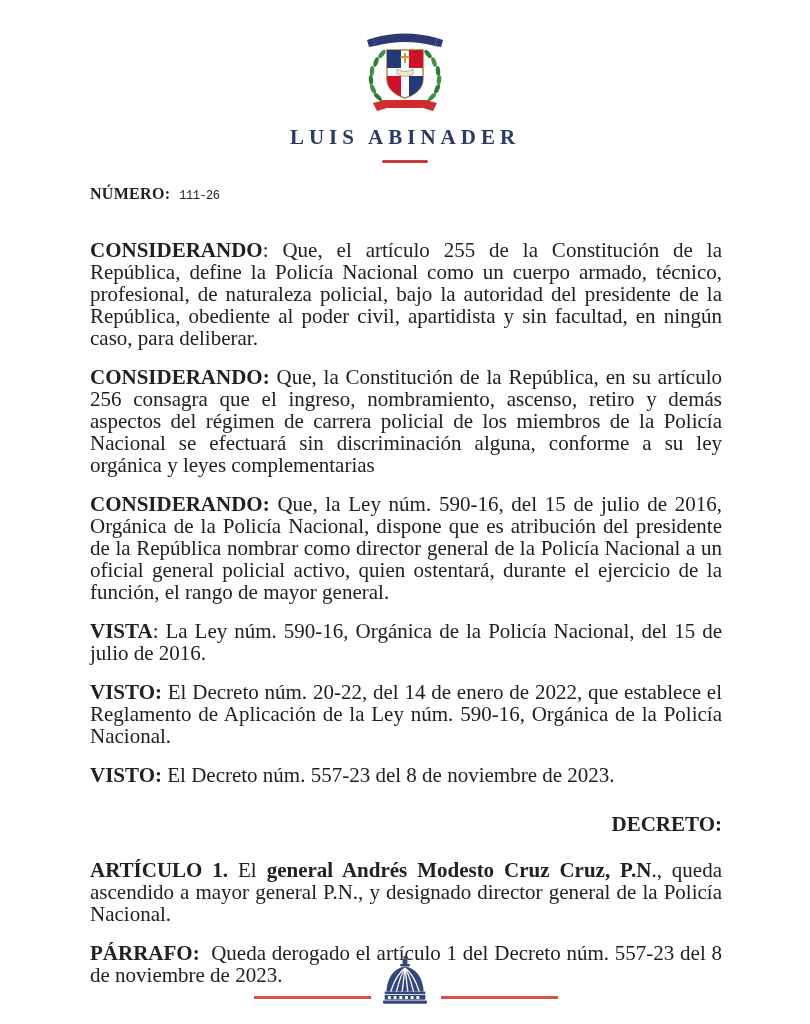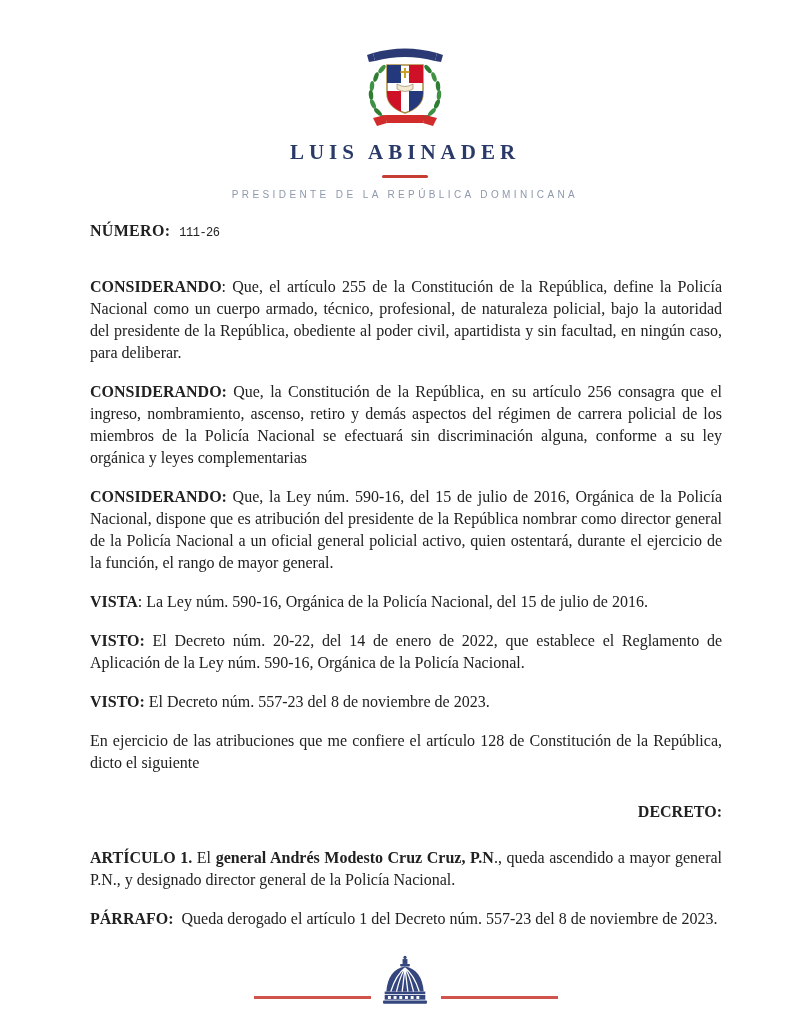--- a/index.html
+++ b/index.html
@@ -7,21 +7,21 @@
   .page{
     position:relative;
     width:810px;height:1024px;
     margin:0 auto;
     background:#ffffff;
     font-family:"Liberation Serif",serif;
     color:#212121;
     overflow:hidden;
   }
   
-  .header{text-align:center;padding-top:41px;}
+  .header{text-align:center;padding-top:26px;}
   .coat{width:106px;height:92px;display:block;margin:0 auto;}
   .president-name{
     margin-top:7px;
     font-size:21px;
     font-weight:bold;
     letter-spacing:5px;
     color:#2a3a68;
   }
   .red-divider{
     width:46px;height:3px;border-radius:2px;
@@ -43,21 +43,21 @@
   .number-label{font-weight:bold;letter-spacing:0.3px;margin-top:24px;}
   .number-value{
     font-family:"Liberation Mono",monospace;
     font-size:12px;
     margin-left:9px;
     letter-spacing:-0.5px;
   }
   
   .doc{
     margin:36px 88px 0 90px;
-    font-size:16px;
+    font-size:21px;
     line-height:22px;
     text-align:justify;
   }
   .doc p{margin:0 0 17px 0;}
   .doc p.center{
     text-align:right;
     margin:27px 0 24px 0;
   }
   .doc b{font-weight:bold;}
   
@@ -129,35 +129,33 @@
         <rect x="56" y="50" width="14" height="24" fill="#24387c"></rect>
       </g>
 
       <rect x="51" y="27" width="2" height="10" fill="#c9a227"></rect>
       <rect x="47.5" y="30" width="9" height="2" fill="#c9a227"></rect>
       <path d="M44,43 Q52,48 60,43 L60,48 Q52,53 44,48 Z" fill="#f3ead2" stroke="#8a7a50" stroke-width="0.6"></path>
     </svg>
 
     <div class="president-name">LUIS ABINADER</div>
     <div class="red-divider"></div>
-    <div class="president-subtitle">PRESIDENTE DE LA REPÚBLICA DOMINICANA</div>
   </div>
 
   <div class="number-line">
     <span class="number-label">NÚMERO:</span><span class="number-value">111-26</span>
   </div>
 
   <div class="doc" id="doc-body">
       <p><b>CONSIDERANDO</b><span>: Que, el artículo 255 de la Constitución de la República, define la Policía Nacional como un cuerpo armado, técnico, profesional, de naturaleza policial, bajo la autoridad del presidente de la República, obediente al poder civil, apartidista y sin facultad, en ningún caso, para deliberar.</span></p>
       <p><b>CONSIDERANDO:</b><span> Que, la Constitución de la República, en su artículo 256 consagra que el ingreso, nombramiento, ascenso, retiro y demás aspectos del régimen de carrera policial de los miembros de la Policía Nacional se efectuará sin discriminación alguna, conforme a su ley orgánica y leyes complementarias</span></p>
       <p><b>CONSIDERANDO:</b><span> Que, la Ley núm. 590-16, del 15 de julio de 2016, Orgánica de la Policía Nacional, dispone que es atribución del presidente de la República nombrar como director general de la Policía Nacional a un oficial general policial activo, quien ostentará, durante el ejercicio de la función, el rango de mayor general.</span></p>
       <p><b>VISTA</b><span>: La Ley núm. 590-16, Orgánica de la Policía Nacional, del 15 de julio de 2016.</span></p>
       <p><b>VISTO:</b><span> El Decreto núm. 20-22, del 14 de enero de 2022, que establece el Reglamento de Aplicación de la Ley núm. 590-16, Orgánica de la Policía Nacional.</span></p>
       <p><b>VISTO:</b><span> El Decreto núm. 557-23 del 8 de noviembre de 2023.</span></p>
-      <p><span>En ejercicio de las atribuciones que me confiere el artículo 128 de Constitución de la República, dicto el siguiente</span></p>
       <p class="center"><b>DECRETO:</b></p>
       <p><b>ARTÍCULO 1.</b><span> El </span><b>general Andrés Modesto Cruz Cruz, P.N</b><span>., queda ascendido a mayor general P.N., y designado director general de la Policía Nacional.</span></p>
       <p><b>PÁRRAFO:</b><span>&nbsp; Queda derogado el artículo 1 del Decreto núm. 557-23 del 8 de noviembre de 2023.</span></p>
     </div>
 
   <div class="footer">
     <div class="footer-line left"></div>
 
     <svg class="dome" viewBox="0 0 64 64" aria-hidden="true">
       <g fill="#35467e">

